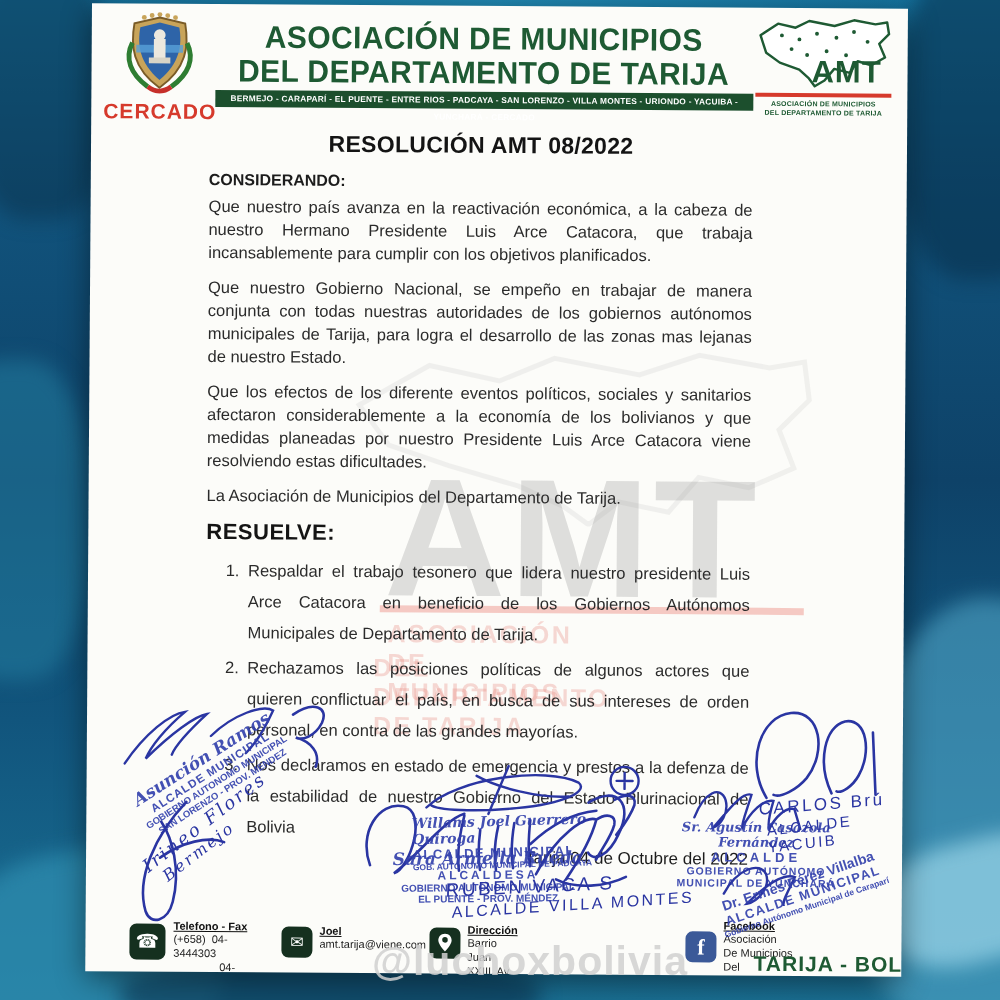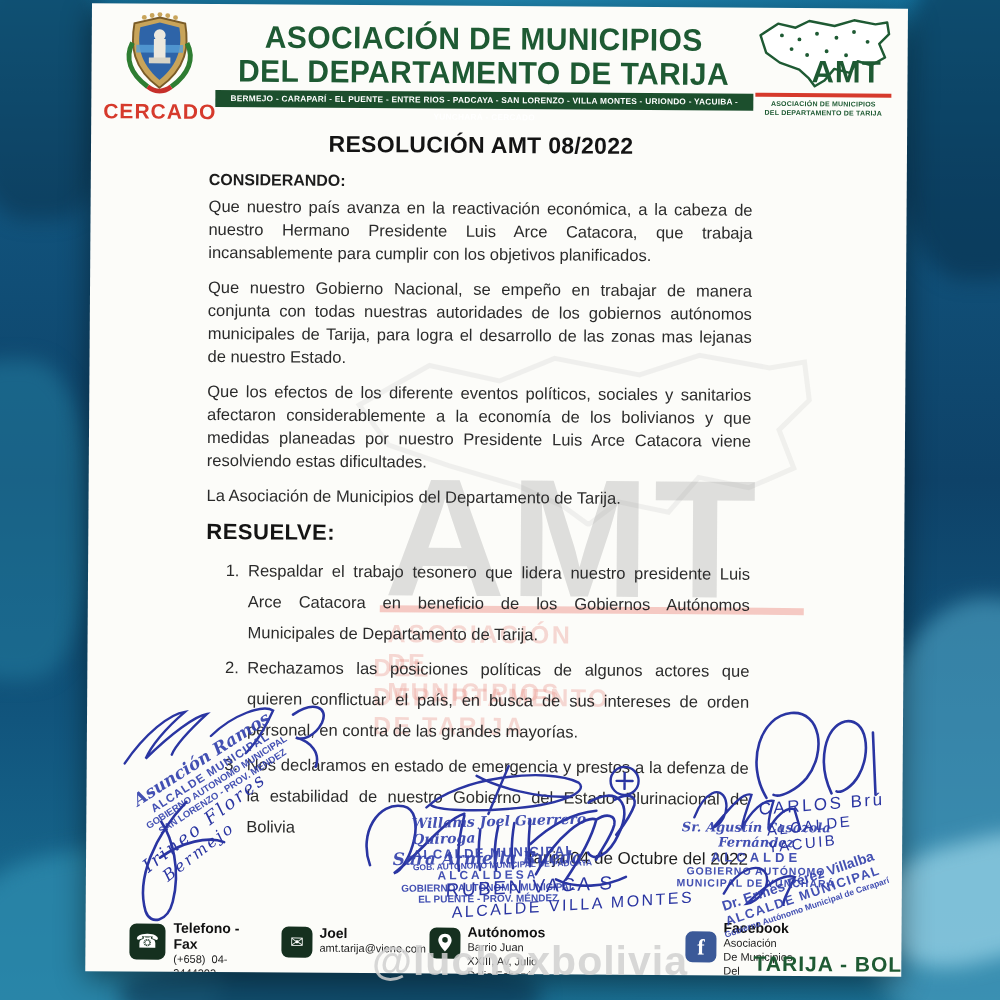--- a/index.html
+++ b/index.html
@@ -59,21 +59,21 @@
   .sig { position:absolute; z-index:3; }
   .sig path, .sig circle, .sig line { stroke:#2a35a2; fill:none; stroke-linecap:round; }
   .hand { position:absolute; z-index:3; color:#2a35a2; font-weight:500; letter-spacing:2.5px; transform-origin:0 0; }
 
   
   .footer { position:absolute; left:0; top:0; z-index:2; }
   .f-icon { position:absolute; width:36px; height:36px; background:#15301f; border-radius:7px;
     color:#fff; text-align:center; line-height:36px; font-size:19px; }
   .f-icon.small { width:31px; height:31px; line-height:31px; font-size:16px; }
   .f-icon.fb { background:#3b5998; font-weight:bold; font-family:"Liberation Serif",serif; font-size:22px; }
-  .f-label { font-size:14px; font-weight:bold; color:#111; }
+  .f-label { font-size:11px; font-weight:bold; color:#111;text-decoration:underline; }
   .f-val { font-size:11px; color:#222; line-height:14px; }
   .tarija-bolivia { position:absolute; left:630px; top:944px; width:270px; text-align:center;
     font-size:21px; font-weight:900; color:#1e5a33; letter-spacing:1px; }
 
   .credit-wm { position:absolute; left:372px; top:938px; z-index:6;
     font-size:41px; font-weight:bold; color:rgba(208,208,208,.85); letter-spacing:1px; }
 </style>
 </head>
 <body>
 
@@ -254,21 +254,21 @@
         <div class="f-val">amt.tarija@viene.com</div>
       </div>
 
       <div class="f-icon small" style="left:344px; top:922px;">
         <svg width="17" height="20" viewBox="0 0 30 36" style="margin-top:5px;">
           <path d="M15 2 C23 2 27 8 27 14 C27 22 15 34 15 34 C15 34 3 22 3 14 C3 8 7 2 15 2 Z" fill="#fff"></path>
           <circle cx="15" cy="13" r="5" fill="#15301f"></circle>
         </svg>
       </div>
       <div style="position:absolute; left:382px; top:918px;">
-        <div class="f-label">Autónomos</div>
+        <div class="f-label">Dirección</div>
         <div class="f-val">Barrio Juan XXIII, Av, Julio Delio Echazú N°280</div>
 
       </div>
 
       <div class="f-icon small fb" style="left:600px; top:924px;">f</div>
       <div style="position:absolute; left:638px; top:912px;">
         <div class="f-label">Facebook</div>
         <div class="f-val">Asociación De Municipios</div>
         <div class="f-val">Del Departamento De Tarija - AMT</div>
       </div>

